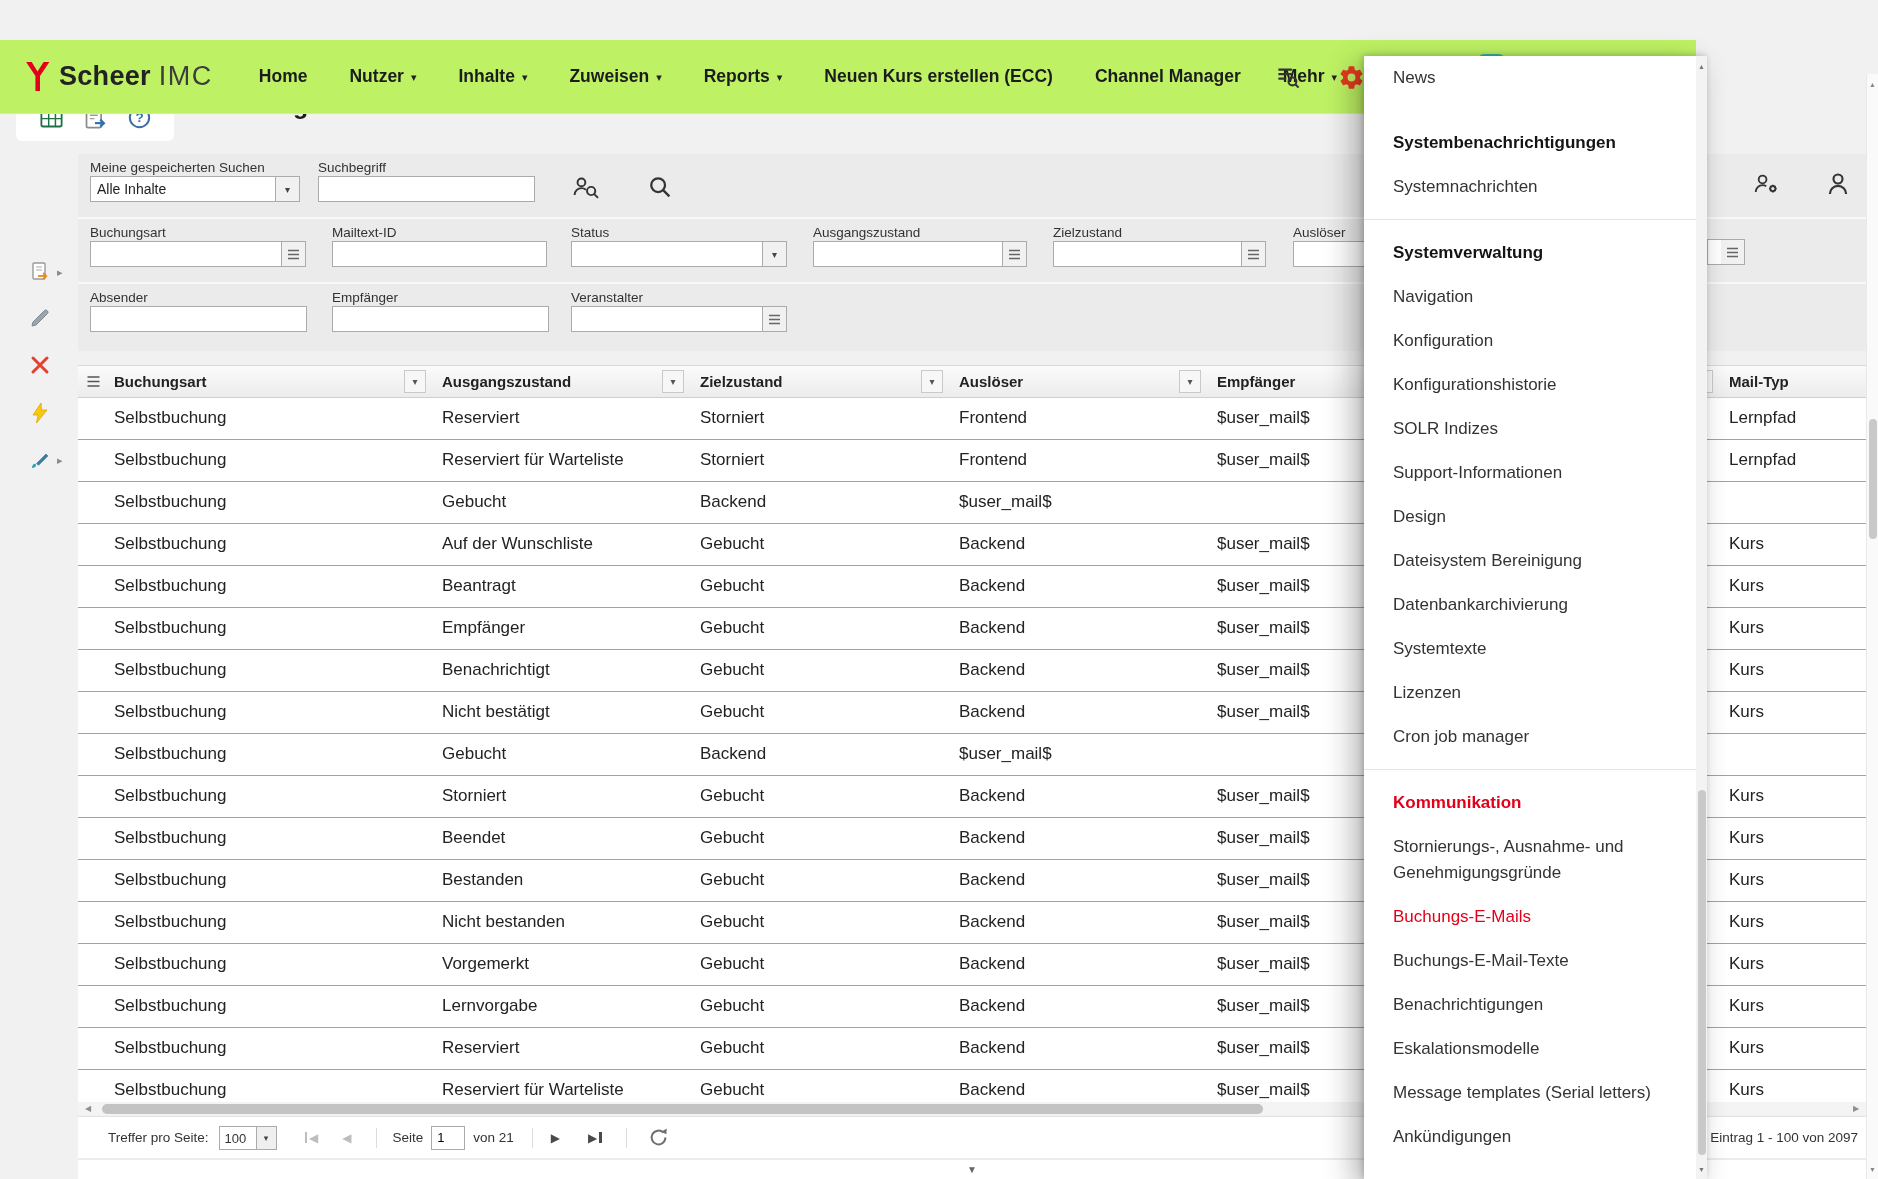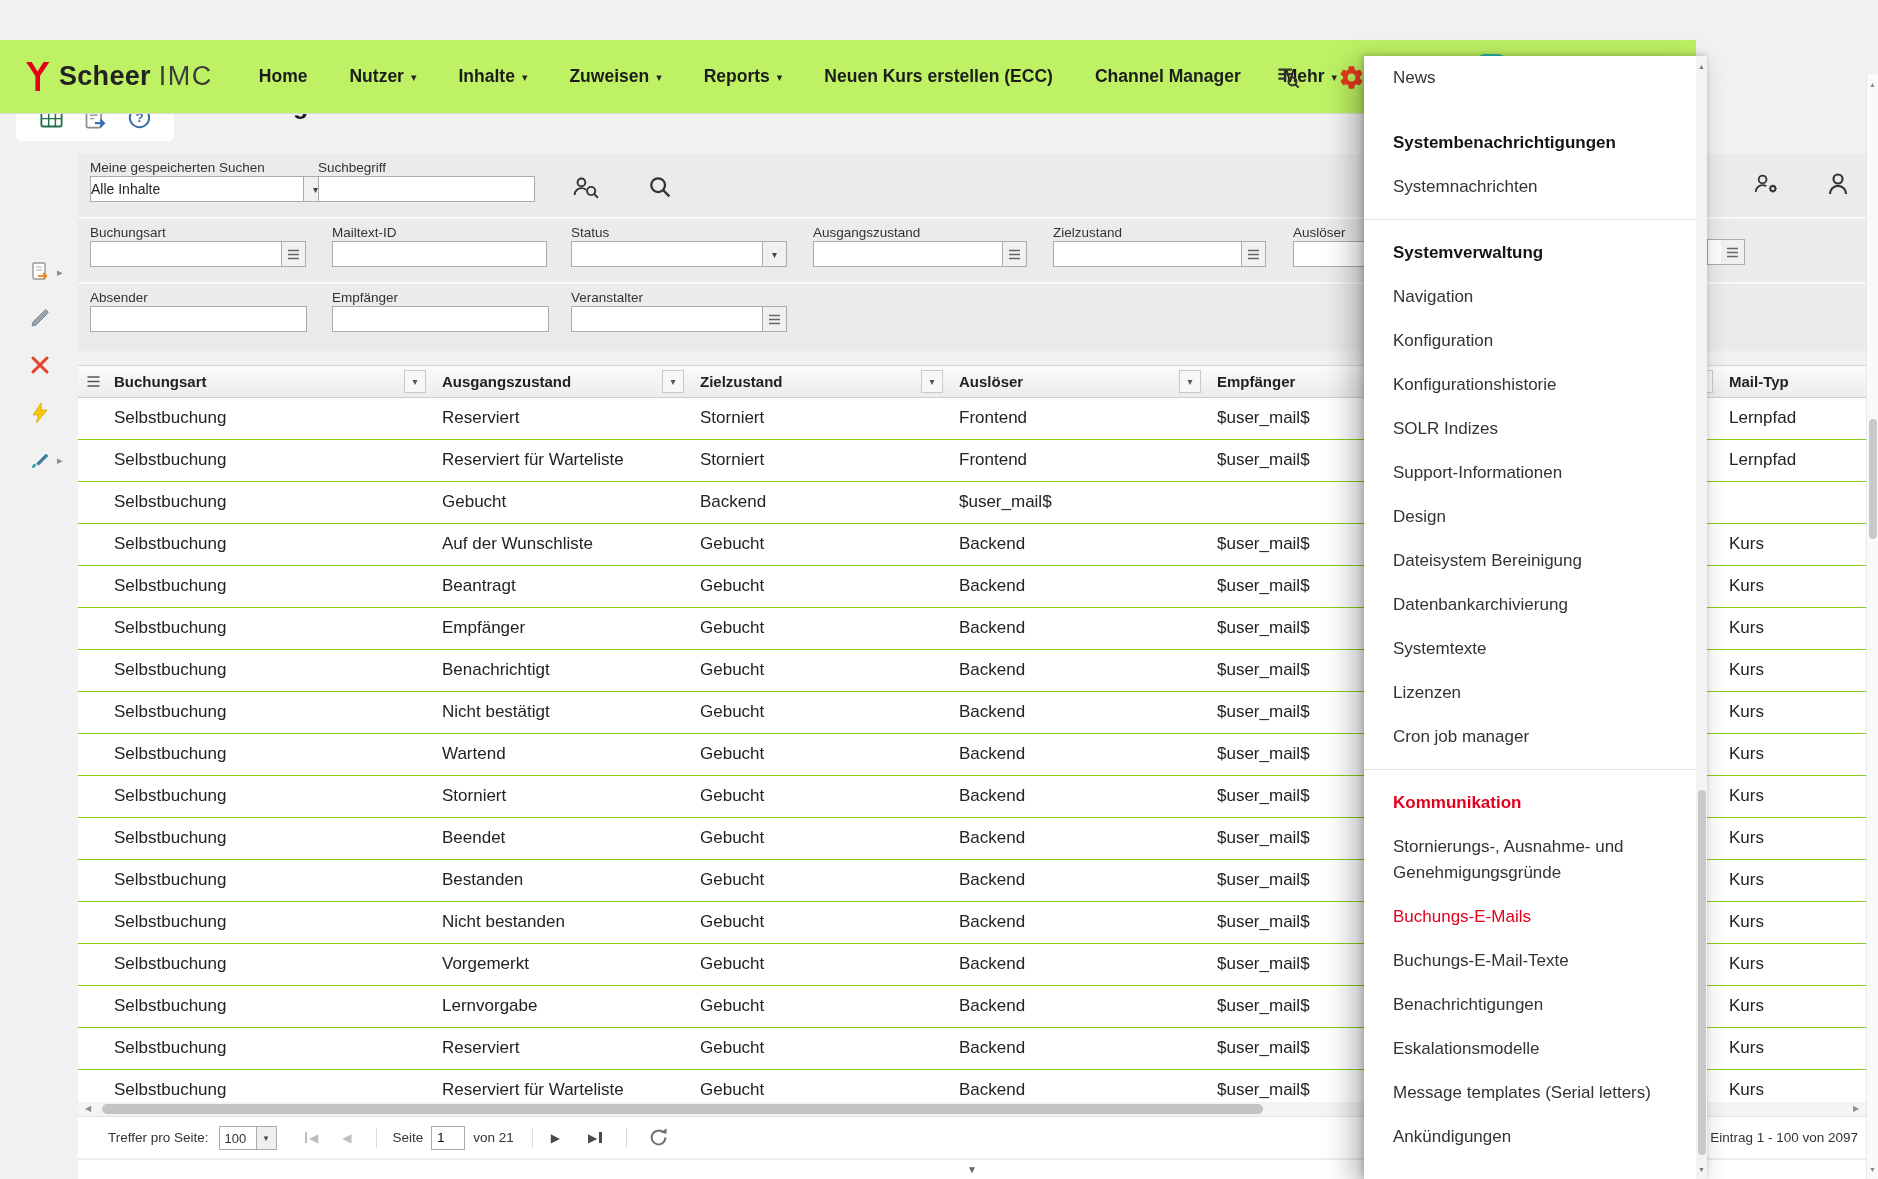--- a/index.html
+++ b/index.html
@@ -45,22 +45,22 @@
   .frow-c{top:128px;height:69px;border-top:2px solid #f8f8f8;}
   .fgroup{position:absolute;top:0;}
   .flabel{position:absolute;left:0;top:6px;font-size:13.5px;color:#333;white-space:nowrap;}
   .fctrl{position:absolute;left:0;top:22px;display:flex;height:26px;}
   .finput,.tinput{height:26px;border:1px solid #ababab;background:#fff;font-size:14px;
     padding:0 6px;box-sizing:border-box;font-family:inherit;outline:none;}
   .tinput{width:217px;}
   .fsuffix{width:24px;height:26px;box-sizing:border-box;border:1px solid #ababab;border-left:none;
     background:#f1f1f1;display:flex;align-items:center;justify-content:center;color:#444;font-size:10px;cursor:pointer;}
   .select{display:flex;height:26px;cursor:pointer;}
-  .select-value{width:214px;height:26px;box-sizing:border-box;border:1px solid #ababab;background:#fff;
-    font-size:14px;padding:4px 0;white-space:nowrap;overflow:hidden;}
+  .select-value{width:186px;height:26px;box-sizing:border-box;border:1px solid #ababab;background:#fff;
+    font-size:14px;padding:4px 6px;white-space:nowrap;overflow:hidden;}
   .g-saved{left:12px;} .g-term{left:240px;}
   .ficon{position:absolute;width:32px;height:30px;cursor:pointer;}
   .ficon svg{width:100%;height:100%;}
   .i-usersearch{left:492px;top:18px;} .i-search{left:566px;top:18px;}
   .i-usergear{left:1672px;top:15px;} .i-user{left:1744px;top:15px;}
   .partial-field{position:absolute;left:1629px;top:85px;display:flex;height:26px;}
   .partial-stub{width:14px;height:26px;background:#fff;border:1px solid #ababab;border-right:none;box-sizing:border-box;}
 
   
   .grid{position:absolute;left:78px;top:365px;width:1788px;height:737px;background:#fff;z-index:3;}
@@ -539,21 +539,20 @@
           <div class="g-cell">Nicht bestätigt</div>
           <div class="g-cell">Gebucht</div>
           <div class="g-cell">Backend</div>
           <div class="g-cell">$user_mail$</div>
           <div class="g-cell"></div>
           <div class="g-cell">Kurs</div>
         </div>
         <div class="grow">
           <div class="g-cell sel"></div>
           <div class="g-cell">Selbstbuchung</div>
-          <div class="g-cell">Wartend</div>
           <div class="g-cell">Gebucht</div>
           <div class="g-cell">Backend</div>
           <div class="g-cell">$user_mail$</div>
           <div class="g-cell"></div>
           <div class="g-cell">Kurs</div>
         </div>
         <div class="grow">
           <div class="g-cell sel"></div>
           <div class="g-cell">Selbstbuchung</div>
           <div class="g-cell">Storniert</div>

